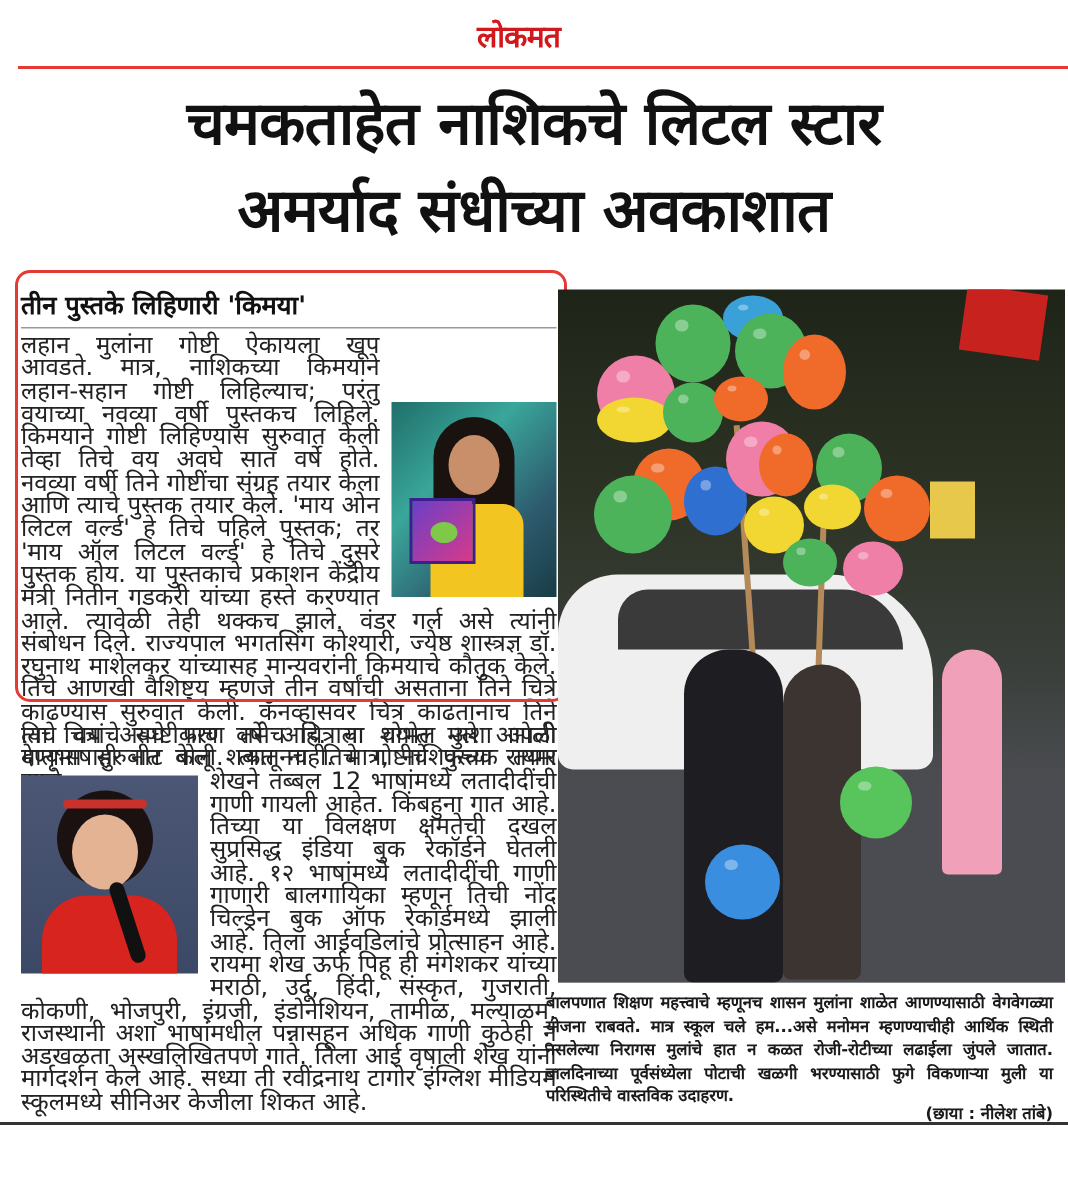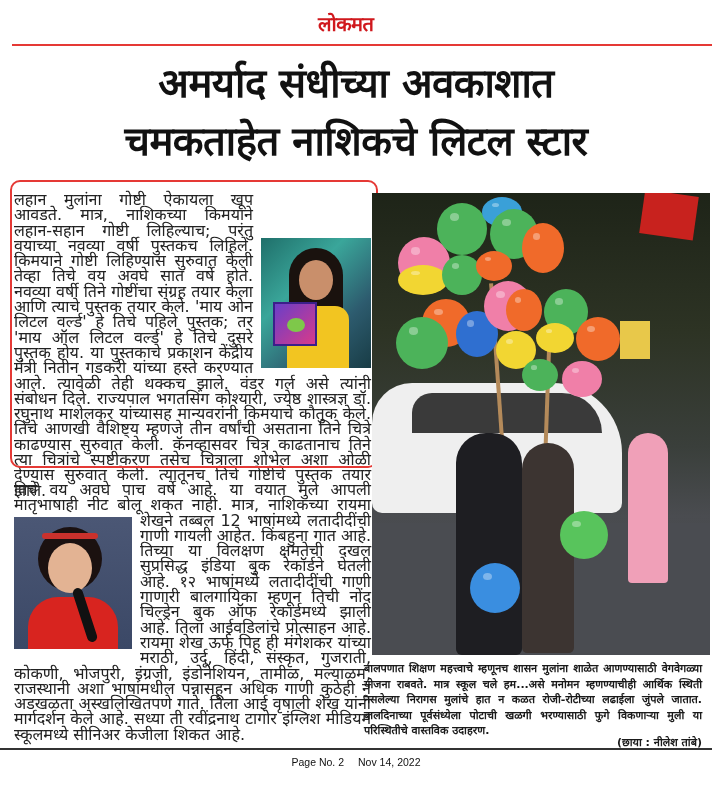--- a/index.html
+++ b/index.html
@@ -59,25 +59,26 @@
 </style>
 </head>
 <body>
 
 <div class="masthead">
   <div class="logo">लोकमत</div>
   <div class="mast-rule"></div>
 </div>
 
 <div class="headline">
+  <div>चमकताहेत नाशिकचे लिटल स्टार</div>
   <div>अमर्याद संधीच्या अवकाशात</div>
-  <div>चमकताहेत नाशिकचे लिटल स्टार</div>
 </div>
 
 <div class="story story1">
+  <div class="story-title">तीन पुस्तके लिहिणारी 'किमया'</div>
   <div class="story-body">
     <div class="photo photo-kimaya" style="margin-top:46px;">
       <div class="hair"></div>
       <div class="face"></div>
       <div class="dress"></div>
       <div class="book"></div>
       <div class="book-dot"></div>
     </div>
     <span>लहान मुलांना गोष्टी ऐकायला खूप आवडते. मात्र, नाशिकच्या किमयाने लहान-सहान गोष्टी लिहिल्याच; परंतु वयाच्या नवव्या वर्षी पुस्तकच लिहिले. किमयाने गोष्टी लिहिण्यास सुरुवात केली तेव्हा तिचे वय अवघे सात वर्षे होते. नवव्या वर्षी तिने गोष्टींचा संग्रह तयार केला आणि त्याचे पुस्तक तयार केले. 'माय ओन लिटल वर्ल्ड' हे तिचे पहिले पुस्तक; तर 'माय ऑल लिटल वर्ल्ड' हे तिचे दुसरे पुस्तक होय. या पुस्तकाचे प्रकाशन केंद्रीय मंत्री नितीन गडकरी यांच्या हस्ते करण्यात आले. त्यावेळी तेही थक्कच झाले. वंडर गर्ल असे त्यांनी संबोधन दिले. राज्यपाल भगतसिंग कोश्यारी, ज्येष्ठ शास्त्रज्ञ डॉ. रघुनाथ माशेलकर यांच्यासह मान्यवरांनी किमयाचे कौतुक केले. तिचे आणखी वैशिष्ट्य म्हणजे तीन वर्षांची असताना तिने चित्रे काढण्यास सुरुवात केली. कॅनव्हासवर चित्र काढतानाच तिने त्या चित्रांचे स्पष्टीकरण तसेच चित्राला शोभेल अशा ओळी देण्यास सुरुवात केली. त्यातूनच तिचे गोष्टीचे पुस्तक तयार झाले.</span>
   </div>
@@ -137,16 +138,13 @@
 </div>
 
 <div class="caption">
   <span>बालपणात शिक्षण महत्त्वाचे म्हणूनच शासन मुलांना शाळेत आणण्यासाठी वेगवेगळ्या योजना राबवते. मात्र स्कूल चले हम...असे मनोमन म्हणण्याचीही आर्थिक स्थिती नसलेल्या निरागस मुलांचे हात न कळत रोजी-रोटीच्या लढाईला जुंपले जातात. बालदिनाच्या पूर्वसंध्येला पोटाची खळगी भरण्यासाठी फुगे विकणाऱ्या मुली या परिस्थितीचे वास्तविक उदाहरण.</span>
   <span class="credit">(छाया : नीलेश तांबे)</span>
 </div>
 
 <div class="bottom-rule"></div>
 
 <div class="footer">
-  <div>
-    <span>Page No. 2</span><span class="gap"></span><span>Nov 14, 2022</span>
-  </div>
 </div>
 
 </body></html>

